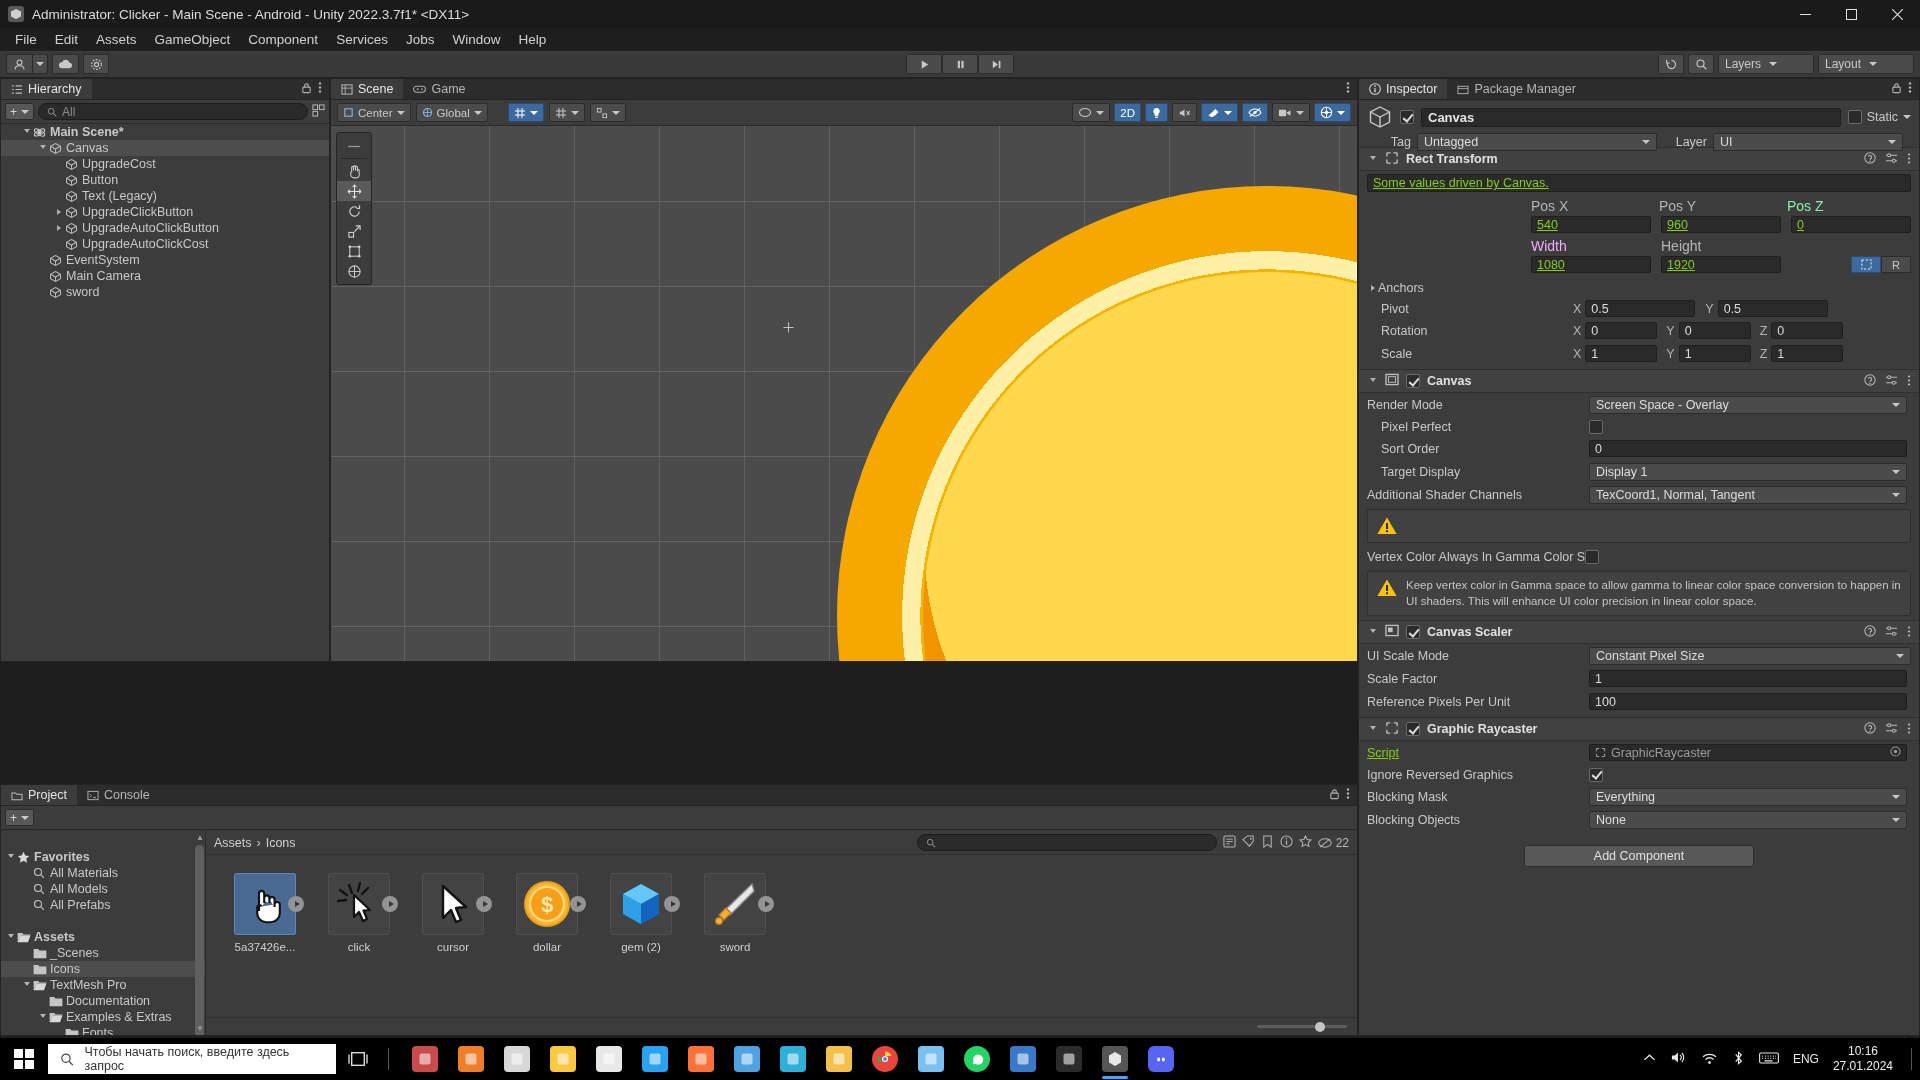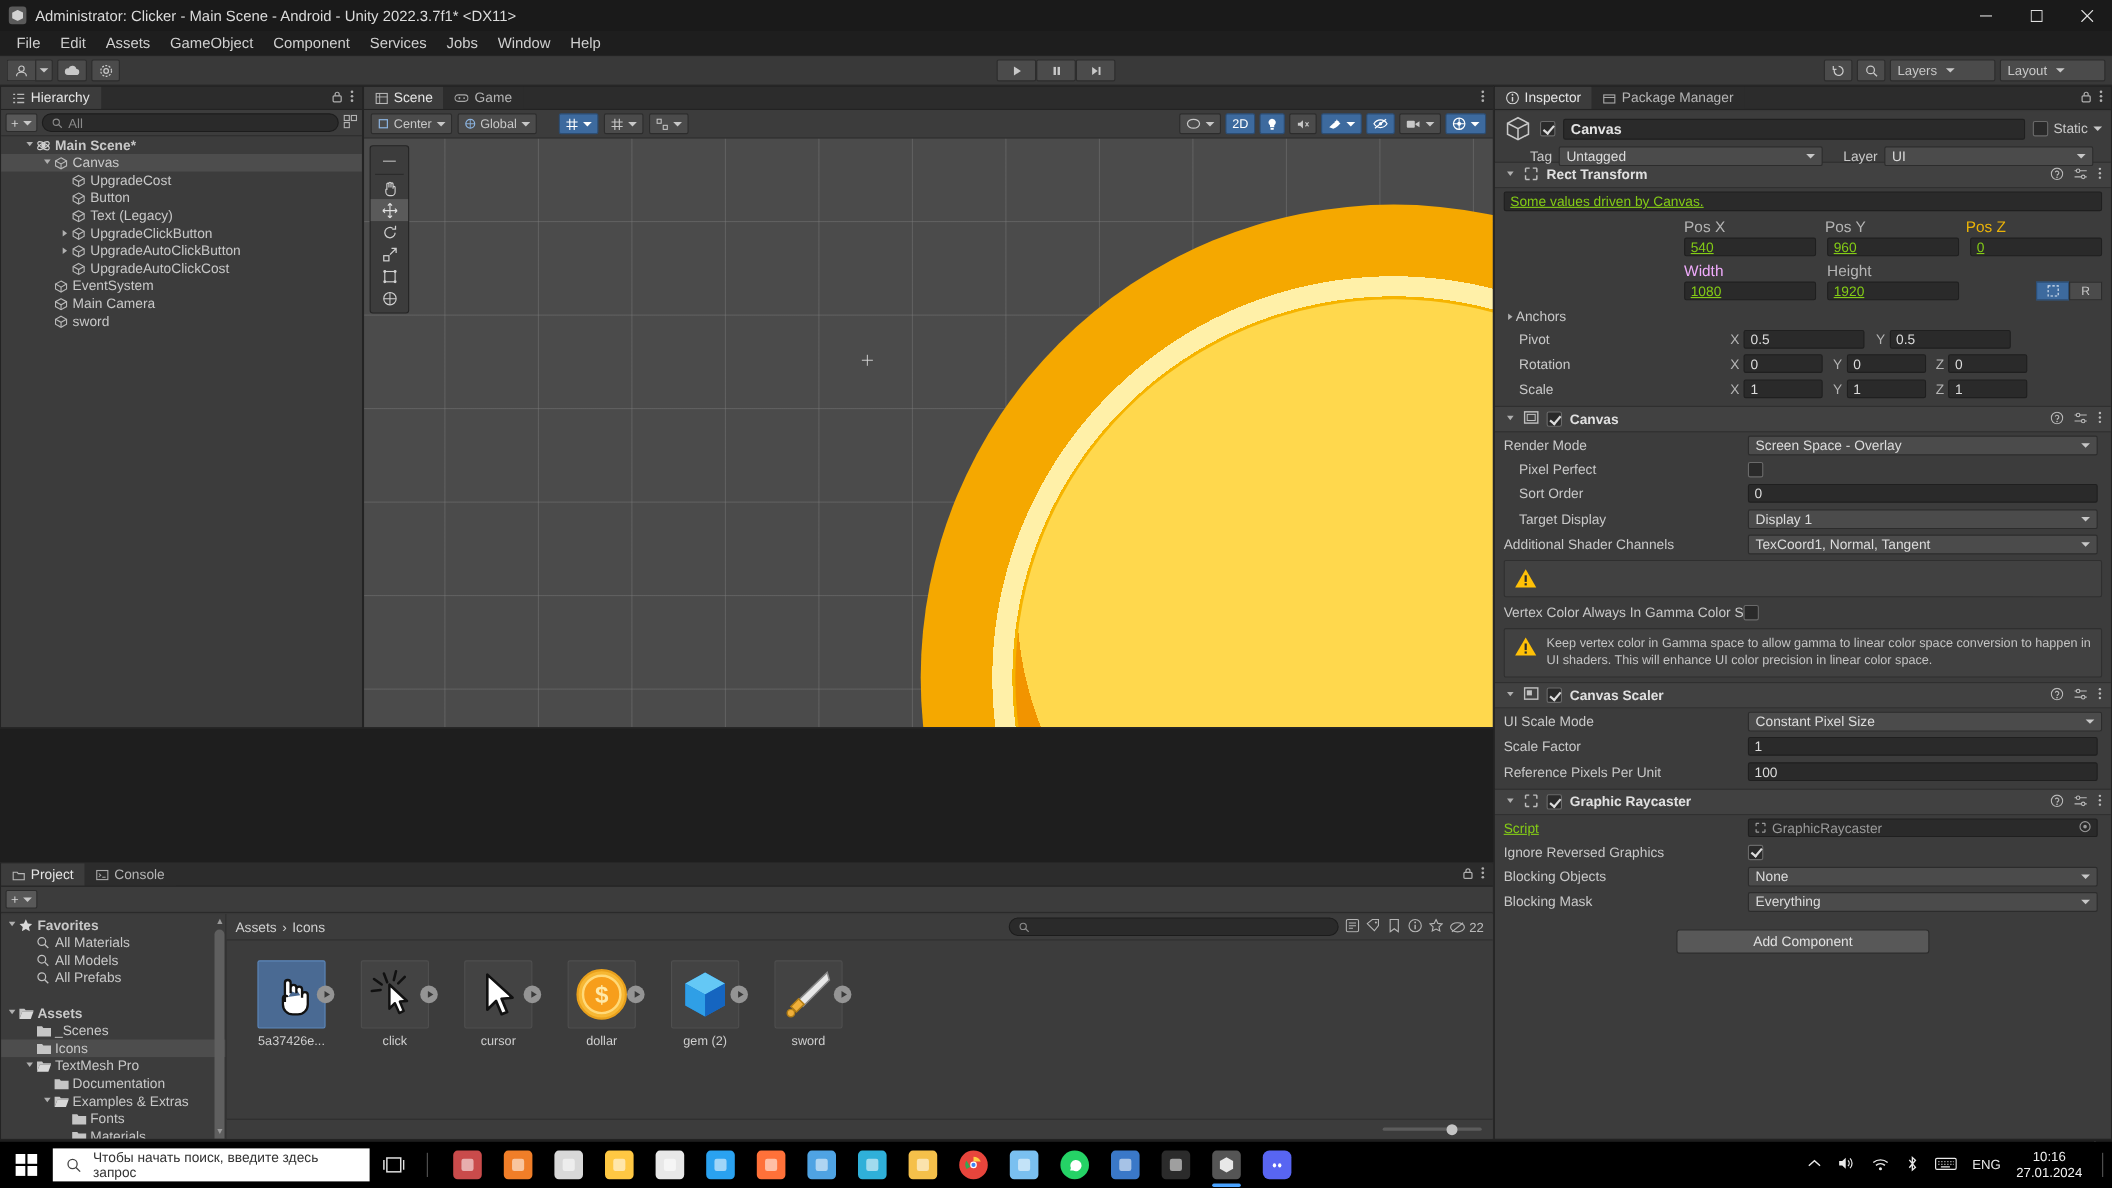--- a/index.html
+++ b/index.html
@@ -705,21 +705,21 @@
       </div>
       <div class="pr-toolbar">
         <div class="plusbtn">
           <span>+</span>
           <span class="caret"></span>
         </div>
       </div>
 
       <div class="pr-body">
         <div class="pr-tree">
-          <div id="ptree" style="position:absolute;inset:0;padding-top:2px;overflow:hidden">
+          <div id="ptree" style="position:absolute;inset:0;padding-top:18px;overflow:hidden">
               <div class="trow">
                 <span style="width: 4px; flex: 0 0 auto;"></span>
                 <span class="tri open">
                   <i></i>
                 </span>
                 <span class="go-icon">
                   <svg width="13" height="13" viewBox="0 0 14 14">
                     <path d="M7 0.8l1.9 4 4.3.5-3.2 3 .9 4.3L7 10.4 3.1 12.6l.9-4.3-3.2-3 4.3-.5z" fill="#d8d8d8"></path>
                   </svg>
                 </span>
@@ -1088,21 +1088,21 @@
             <span class="ghostfield">Some values driven by Canvas.</span>
           </div>
         </div>
 
         <div style="display:flex;padding:6px 8px 0 8px;gap:0">
           <div style="width:215px"></div>
           <div style="flex:1;display:flex;flex-direction:column;gap:2px">
             <div style="display:flex;gap:8px">
               <span style="width:120px;color:#b4b4b4">Pos X</span>
               <span style="width:120px;color:#b4b4b4">Pos Y</span>
-              <span style="width:120px;color:#eab308">Pos Z</span>
+              <span style="width:120px;color:#86efac">Pos Z</span>
             </div>
             <div style="display:flex;gap:10px">
               <span class="fval" style="width:120px">
                   <span class="ghostfield">540</span>
                 </span>
               <span class="fval" style="width:120px">
                   <span class="ghostfield">960</span>
                 </span>
               <span class="fval" style="width:120px">
                   <span class="ghostfield">0</span>
@@ -1361,30 +1361,30 @@
                   <circle cx="6" cy="6" r="1.8" fill="#9a9a9a"></circle>
                 </svg>
             </span>
           </span>
         </div>
         <div class="fieldrow">
           <span class="flabel" style="width:222px">Ignore Reversed Graphics</span>
           <span class="chk on"></span>
         </div>
         <div class="fieldrow" style="height:23px">
+          <span class="flabel" style="width:222px">Blocking Mask</span>
+          <span class="dropdown" style="flex:1;margin-right:4px">
+            <span>Everything</span>
+              <span class="caret"></span>
+          </span>
+        </div>
+        <div class="fieldrow" style="height:23px">
           <span class="flabel" style="width:222px">Blocking Objects</span>
           <span class="dropdown" style="flex:1;margin-right:4px">
             <span>None</span>
-              <span class="caret"></span>
-          </span>
-        </div>
-        <div class="fieldrow" style="height:23px">
-          <span class="flabel" style="width:222px">Blocking Mask</span>
-          <span class="dropdown" style="flex:1;margin-right:4px">
-            <span>Everything</span>
               <span class="caret"></span>
           </span>
         </div>
 
         <div class="addcomp">
           <span>Add Component</span>
         </div>
       </div>
     </div>
   </div>

